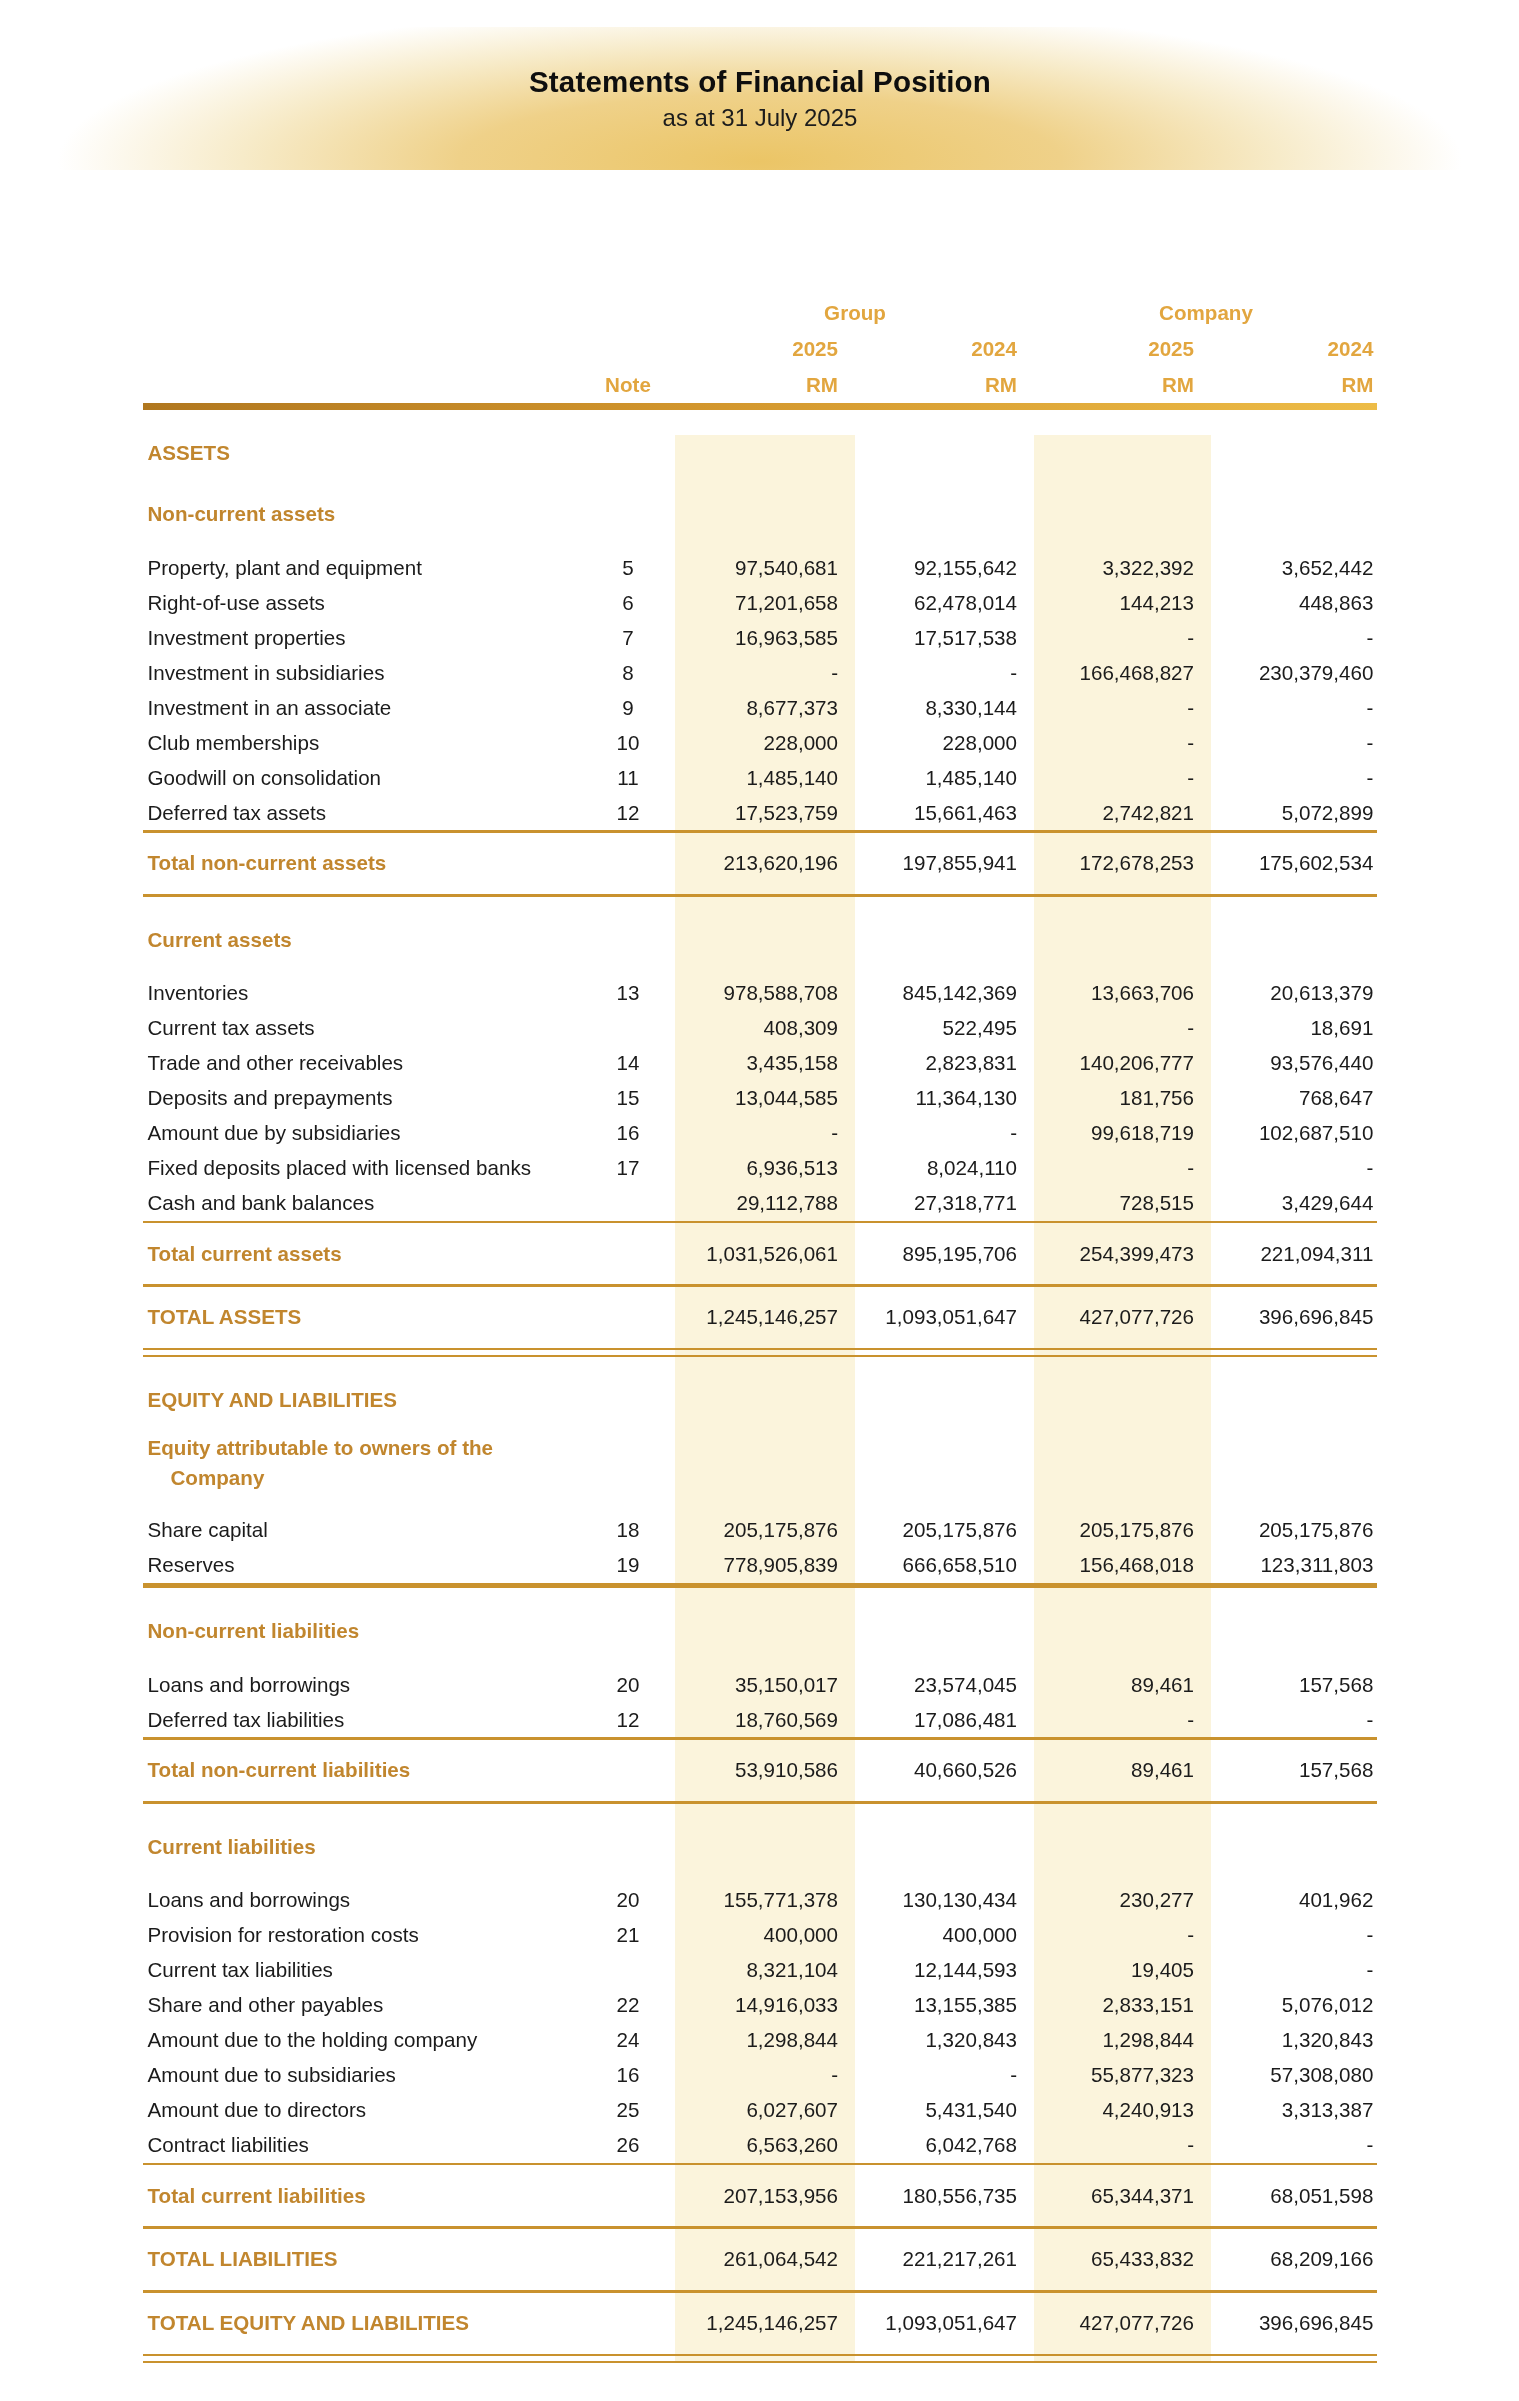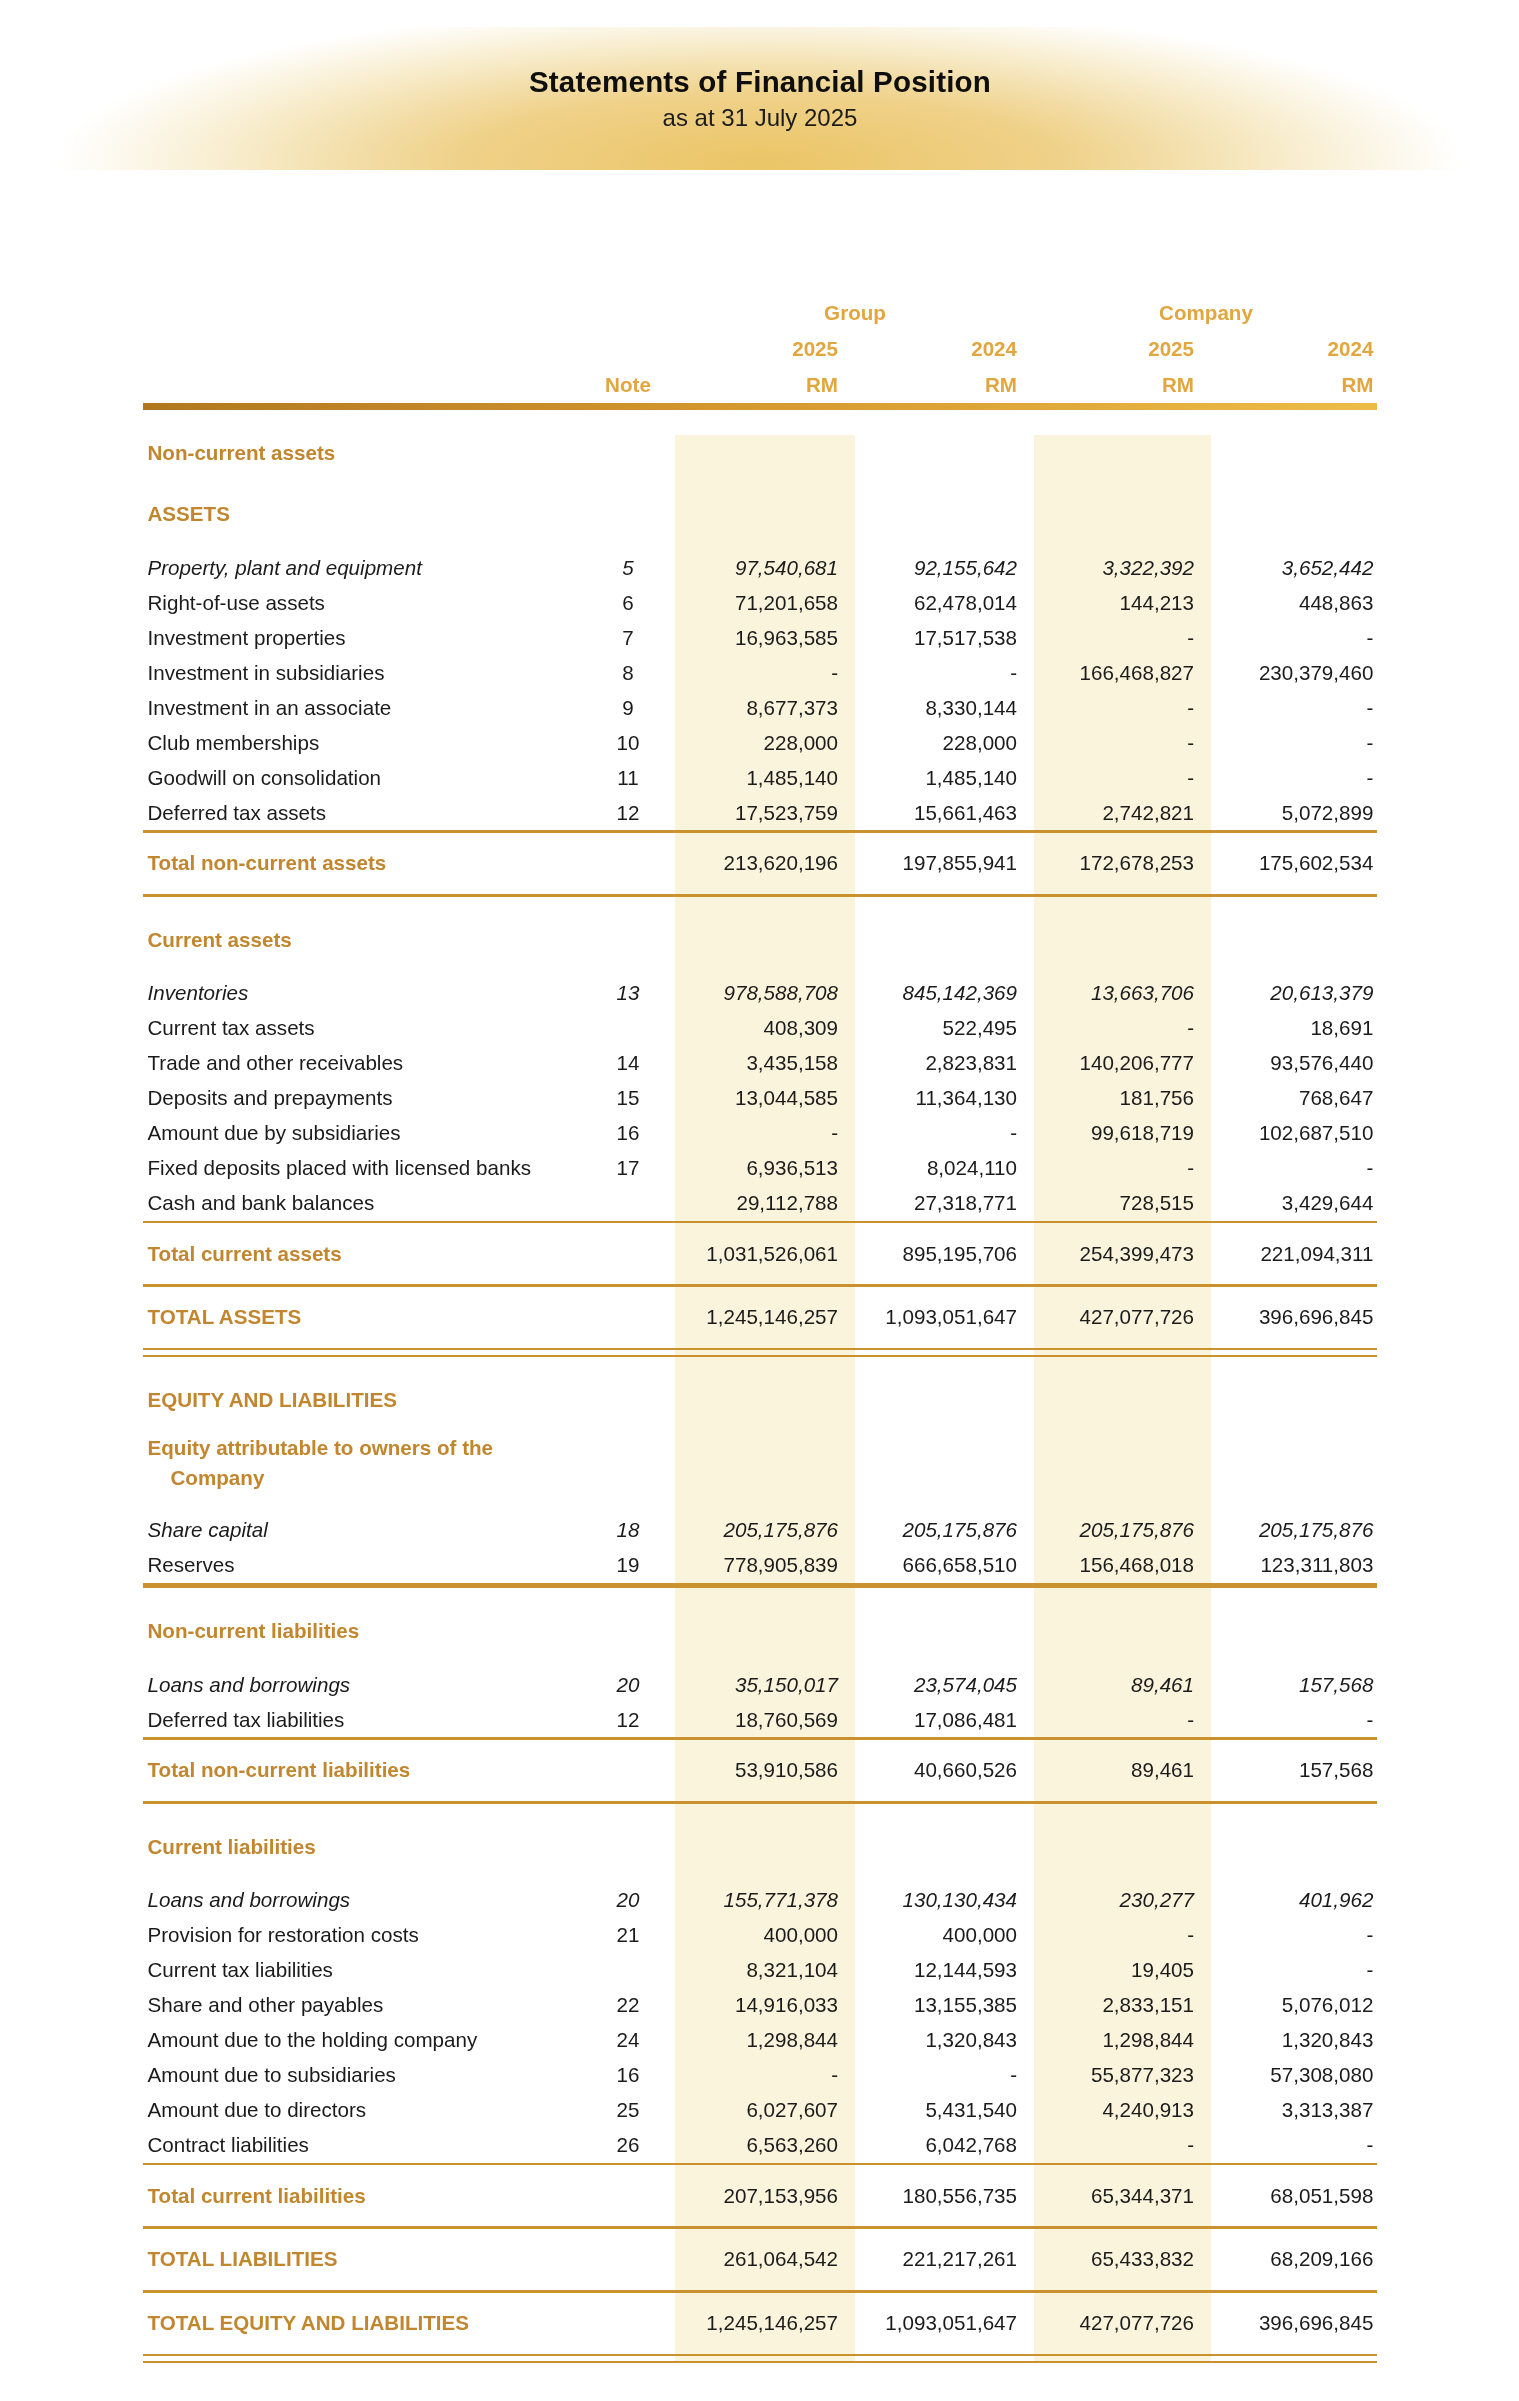--- a/index.html
+++ b/index.html
@@ -70,21 +70,21 @@
     top: 0; bottom: 0;
     background: #fbf4dc;
     z-index: 0;
   }
   .band-g2025 { left: 532px; width: 180px; }
   .band-c2025 { left: 891px; width: 177px; }
   .row, .rule { position: relative; z-index: 1; }
 
   .c-label { padding-left: 4.5px; }
   .r-item { height: 35px; }
-  .r-item.first { margin-top: 18px; font-style: italic; }
+  .r-item.first { margin-top: 18px; }
   .r-heading { height: 36px; margin-top: 25px; }
   .r-heading .c-label { font-weight: 700; color: #c1862e; }
   .r-heading2 { margin-top: 12.5px; padding: 2.7px 0; }
   .r-heading2 .c-label { font-weight: 700; color: #c1862e; line-height: 29.5px; }
   .r-heading2 .line1, .r-heading2 .line2 { display: block; }
   .r-heading2 .line2 { padding-left: 23px; }
   .r-total { height: 61px; }
   .r-total .c-label { font-weight: 700; color: #c1862e; }
 
   .rule {
@@ -126,24 +126,24 @@
       <div class="c-num pad-c24">RM</div>
     </div>
     <div class="hrule"></div>
   </div>
 
   <div class="tbody">
     <div class="band band-g2025"></div>
     <div class="band band-c2025"></div>
 
   <div class="row r-heading">
+        <div class="c-label">ASSETS</div>
+      </div>
+      <div class="row r-heading">
         <div class="c-label">Non-current assets</div>
-      </div>
-      <div class="row r-heading">
-        <div class="c-label">ASSETS</div>
       </div>
       <div class="row r-item first">
         <div class="c-label">Property, plant and equipment</div>
         <div class="c-note">5</div>
         <div class="c-num pad-g25">97,540,681</div>
         <div class="c-num pad-g24">92,155,642</div>
         <div class="c-num pad-c25">3,322,392</div>
         <div class="c-num pad-c24">3,652,442</div>
       </div>
       <div class="row r-item">

